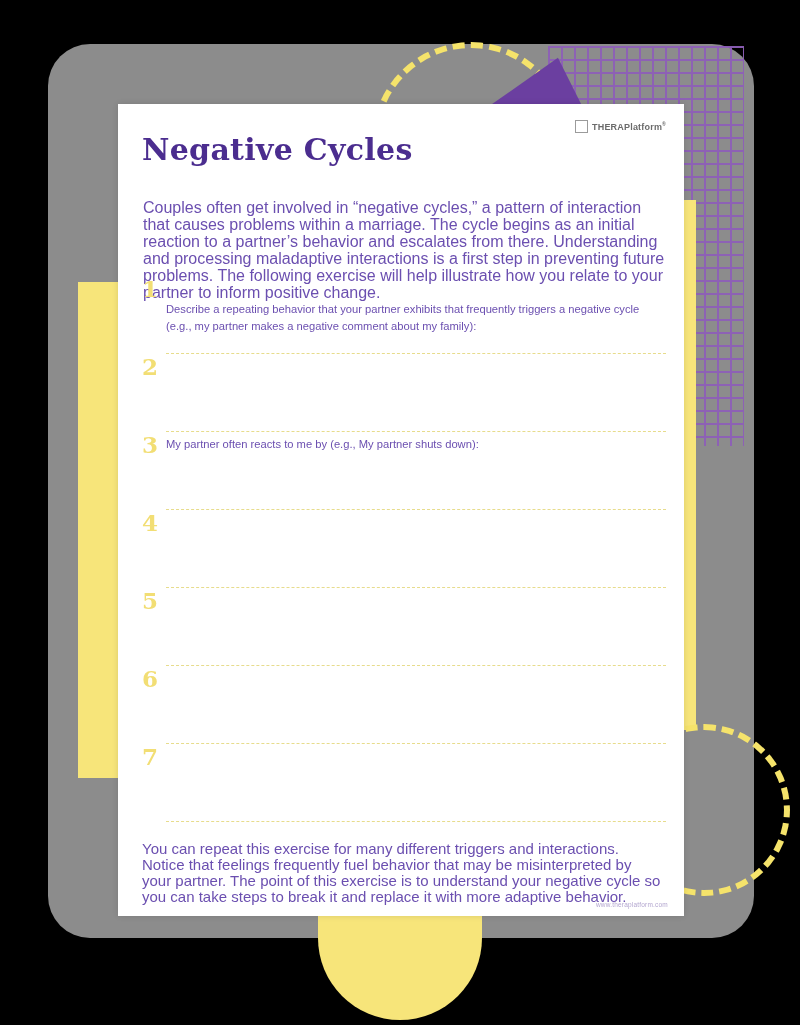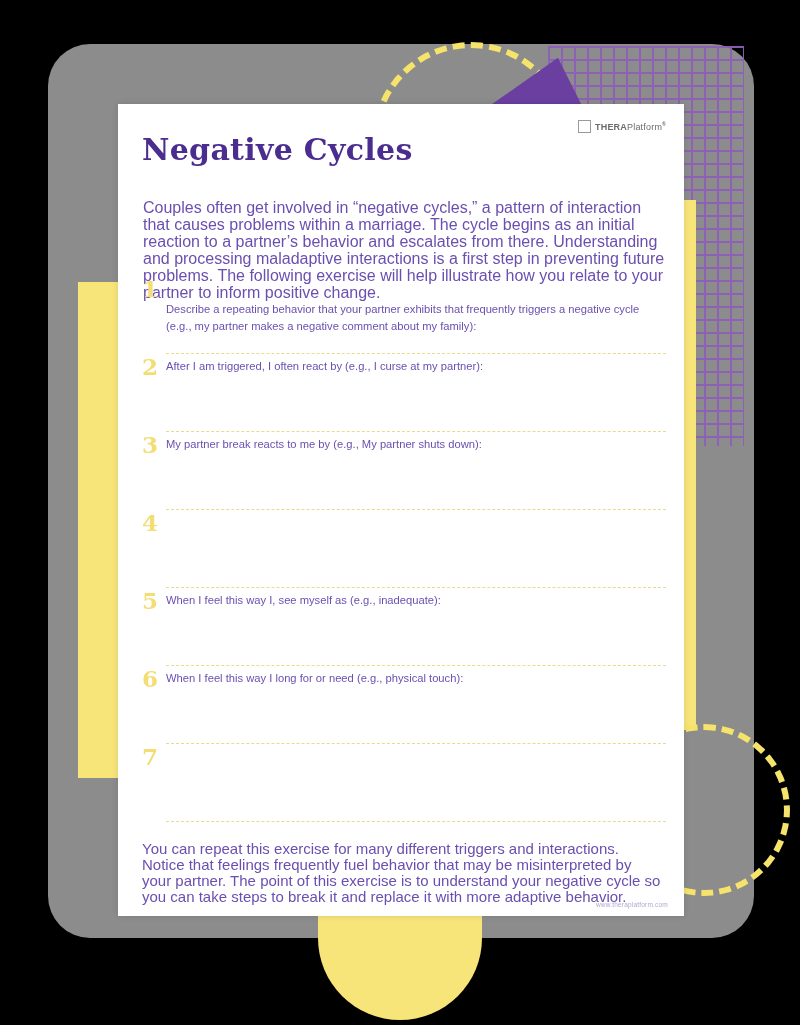--- a/index.html
+++ b/index.html
@@ -131,21 +131,21 @@
   .brand-mark {
     width: 11px; height: 11px;
     border: 1.5px solid #9b9b9b;
   }
   .brand-text {
     font-size: 9px;
     letter-spacing: .2px;
     color: #6b6b6b;
     font-weight: bold;
   }
-  .brand-text .light { font-weight: normal; }
+  .brand-text .light { font-weight: bold; }
   .brand-text .tm { font-size: 5px; vertical-align: super; }
 
   h1.title {
     position: absolute;
     left: 24px;
     top: 28px;
     margin: 0;
     font-family: "DejaVu Serif", serif;
     font-size: 30px;
     font-weight: bold;
@@ -250,44 +250,41 @@
     <div class="questions">
 
       <div class="q-row first">
         <div class="q-num">1</div>
         <div class="q-text">Describe a repeating behavior that your partner exhibits that frequently triggers a negative cycle (e.g., my partner makes a negative comment about my family):</div>
         <div class="q-line"></div>
       </div>
 
       <div class="q-row">
         <div class="q-num">2</div>
-        <div class="q-text">After I am triggered, I often react by (e.g., I curse at my partner):</div>
         <div class="q-line"></div>
       </div>
 
       <div class="q-row">
         <div class="q-num">3</div>
-        <div class="q-text">My partner break reacts to me by (e.g., My partner shuts down):</div>
+        <div class="q-text">My partner often reacts to me by (e.g., My partner shuts down):</div>
         <div class="q-line"></div>
       </div>
 
       <div class="q-row">
         <div class="q-num">4</div>
         <div class="q-line"></div>
       </div>
 
       <div class="q-row">
         <div class="q-num">5</div>
-        <div class="q-text">When I feel this way I, see myself as (e.g., inadequate):</div>
         <div class="q-line"></div>
       </div>
 
       <div class="q-row">
         <div class="q-num">6</div>
-        <div class="q-text">When I feel this way I long for or need (e.g., physical touch):</div>
         <div class="q-line"></div>
       </div>
 
       <div class="q-row">
         <div class="q-num">7</div>
         <div class="q-line"></div>
       </div>
 
     </div>
 

